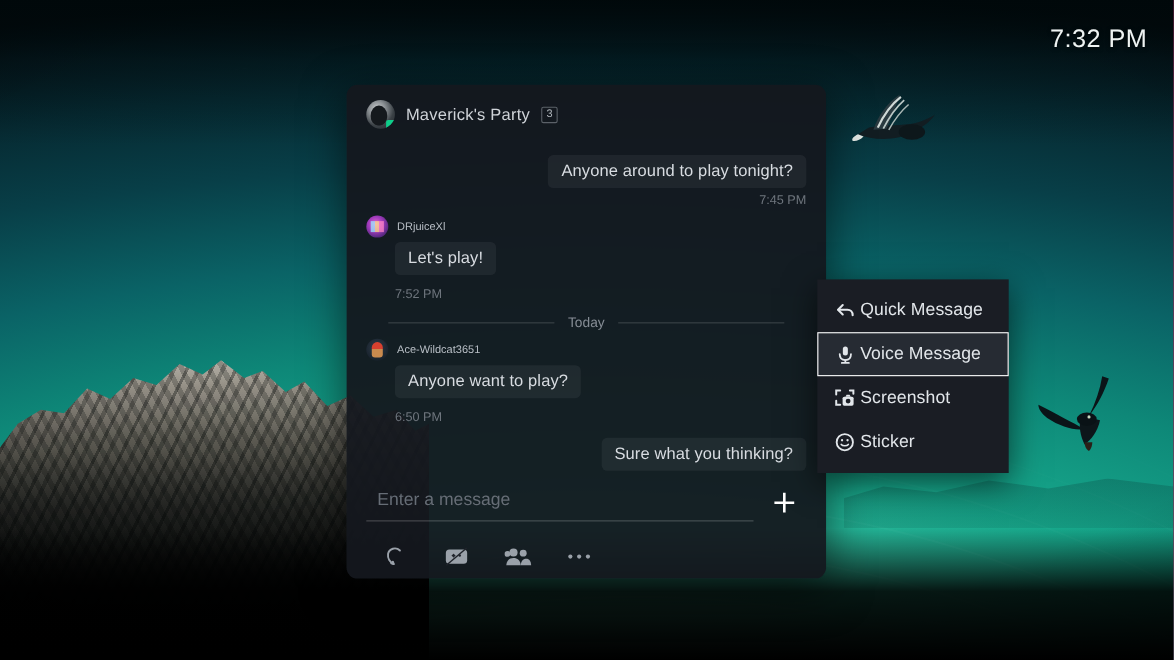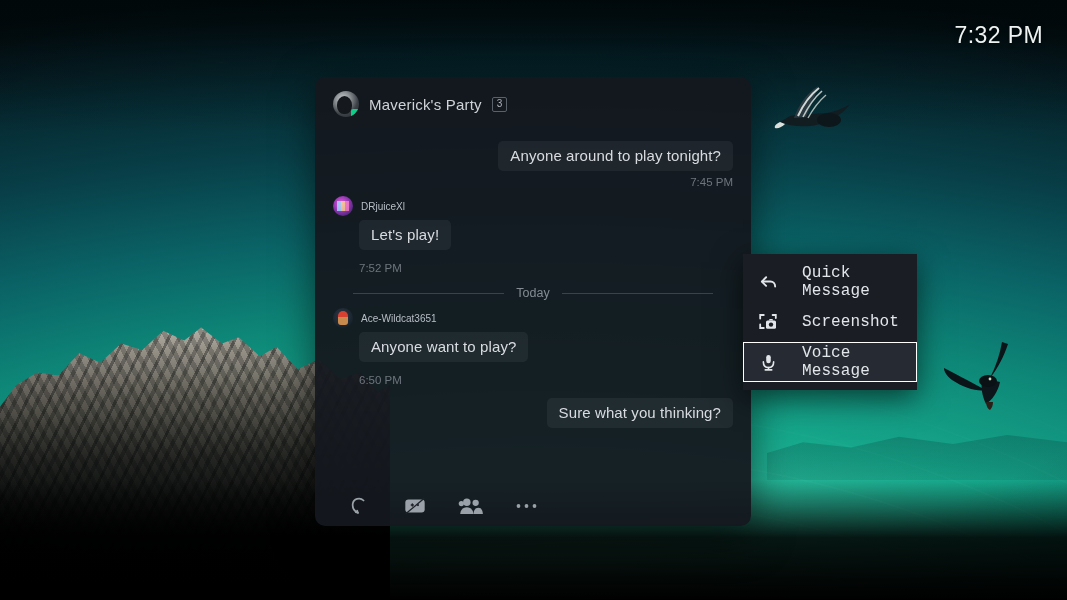--- a/index.html
+++ b/index.html
@@ -328,29 +328,28 @@
     position: absolute;
     left: 743px; top: 254px;
     width: 174px;
     padding: 8px 0;
     background: #1a1d24;
     box-shadow: 0 8px 28px rgba(0,0,0,.6);
   }
   .ctx-item {
     display: flex;
     align-items: center;
-    gap: 24px;
+    gap: 4px;
     height: 40px;
     padding: 0 12px 0 14px;
     color: #e2e6ea;
     font-size: 16px;
     letter-spacing: .1px;
     cursor: pointer;
     border: 1px solid transparent;
-    font-family: Liberation Mono, monospace;
   }
   .ctx-item .ctx-icon {
     width: 20px; height: 20px;
     display: flex; align-items: center; justify-content: center;
     color: #e2e6ea;
     flex: 0 0 auto;
   }
   .ctx-item.selected {
     background: #262b33;
     border: 1px solid #ffffff;
@@ -438,20 +437,28 @@
         <div class="time">6:50 PM</div>
       </div>
 
       <div class="row right">
         <div class="bubble">Sure what you thinking?</div>
         <div class="time">6:45 PM</div>
       </div>
 
     </div>
 
+    <div class="input-row">
+      <input class="msg-input" type="text" placeholder="Enter a message" style="">
+      <div class="plus-btn">
+        <svg width="24" height="24" viewBox="0 0 24 24">
+          <path d="M12 3 V21 M3 12 H21" stroke="currentColor" stroke-width="2.4" stroke-linecap="butt"></path>
+        </svg>
+      </div>
+    </div>
 
     <div class="tool-row">
       <div class="tool-btn">
         <svg width="22" height="22" viewBox="0 0 24 24">
           <path d="M17 6 C13 2 6 4 5.2 9.4 C4.6 13.6 7 17.6 10.8 19.4" stroke="currentColor" stroke-width="1.9" fill="none" stroke-linecap="round"></path>
           <path d="M10.8 19.4 L8.4 18.6 M10.8 19.4 L10 17" stroke="currentColor" stroke-width="1.9" fill="none" stroke-linecap="round"></path>
         </svg>
       </div>
       <div class="tool-btn">
         <svg width="24" height="24" viewBox="0 0 26 26">
@@ -484,44 +491,55 @@
   <div class="ctx-menu">
 
     <div class="ctx-item">
       <span class="ctx-icon">
         <svg width="19" height="19" viewBox="0 0 20 20">
           <path d="M7.5 4.5 L3 9 L7.5 13.5" stroke="currentColor" stroke-width="2" fill="none" stroke-linecap="round" stroke-linejoin="round"></path>
           <path d="M3.4 9 H12 C15 9 17 11.2 17 14.2" stroke="currentColor" stroke-width="2" fill="none" stroke-linecap="round"></path>
         </svg>
       </span>
       <span>Quick Message</span>
+    </div>
+
+    <div class="ctx-item selected">
+      <span class="ctx-icon">
+        <svg width="19" height="19" viewBox="0 0 20 20">
+          <rect x="7.6" y="2.2" width="4.8" height="8.6" rx="2.4" fill="currentColor"></rect>
+          <path d="M4.6 9.4 C4.6 13.2 7 15.2 10 15.2 C13 15.2 15.4 13.2 15.4 9.4" stroke="currentColor" stroke-width="1.7" fill="none" stroke-linecap="round"></path>
+          <path d="M10 15.2 V17.6 M6.6 17.8 H13.4" stroke="currentColor" stroke-width="1.7" stroke-linecap="round"></path>
+        </svg>
+      </span>
+      <span>Voice Message</span>
     </div>
 
     <div class="ctx-item">
       <span class="ctx-icon">
         <svg width="20" height="20" viewBox="0 0 20 20">
           <path d="M2.2 6.6 V3 H5.8" stroke="currentColor" stroke-width="1.8" fill="none" stroke-linecap="round"></path>
           <path d="M2.2 12.4 V16 H5.8" stroke="currentColor" stroke-width="1.8" fill="none" stroke-linecap="round"></path>
           <path d="M14.6 3 H17.8 V6" stroke="currentColor" stroke-width="1.8" fill="none" stroke-linecap="round"></path>
           <rect x="8" y="8.6" width="10" height="8.2" rx="1.5" fill="currentColor"></rect>
           <path d="M10.6 8.6 L11.6 6.9 H14.4 L15.4 8.6 Z" fill="currentColor"></path>
           <circle cx="13" cy="12.6" r="2.2" fill="#1a1d24"></circle>
         </svg>
       </span>
       <span>Screenshot</span>
     </div>
 
-    <div class="ctx-item selected">
+
+    <div class="ctx-item">
       <span class="ctx-icon">
-        <svg width="19" height="19" viewBox="0 0 20 20">
-          <rect x="7.6" y="2.2" width="4.8" height="8.6" rx="2.4" fill="currentColor"></rect>
-          <path d="M4.6 9.4 C4.6 13.2 7 15.2 10 15.2 C13 15.2 15.4 13.2 15.4 9.4" stroke="currentColor" stroke-width="1.7" fill="none" stroke-linecap="round"></path>
-          <path d="M10 15.2 V17.6 M6.6 17.8 H13.4" stroke="currentColor" stroke-width="1.7" stroke-linecap="round"></path>
+        <svg width="20" height="20" viewBox="0 0 20 20">
+          <circle cx="10" cy="10" r="7.4" stroke="currentColor" stroke-width="1.7" fill="none"></circle>
+          <circle cx="7.5" cy="8.2" r="1.05" fill="currentColor"></circle>
+          <circle cx="12.5" cy="8.2" r="1.05" fill="currentColor"></circle>
+          <path d="M6.8 12 C8 13.6 12 13.6 13.2 12" stroke="currentColor" stroke-width="1.5" fill="none" stroke-linecap="round"></path>
         </svg>
       </span>
-      <span>Voice Message</span>
-    </div>
-
-
+      <span>Sticker</span>
+    </div>
 
   </div>
 
 </div>
 
 </body></html>

